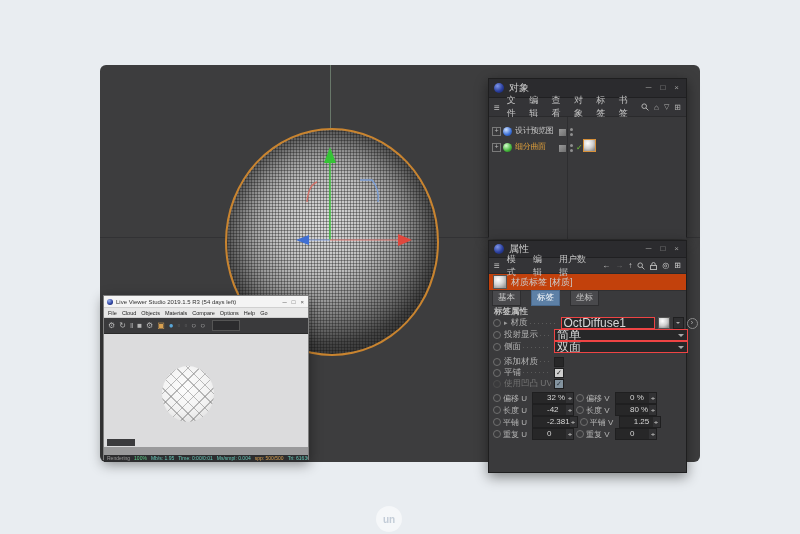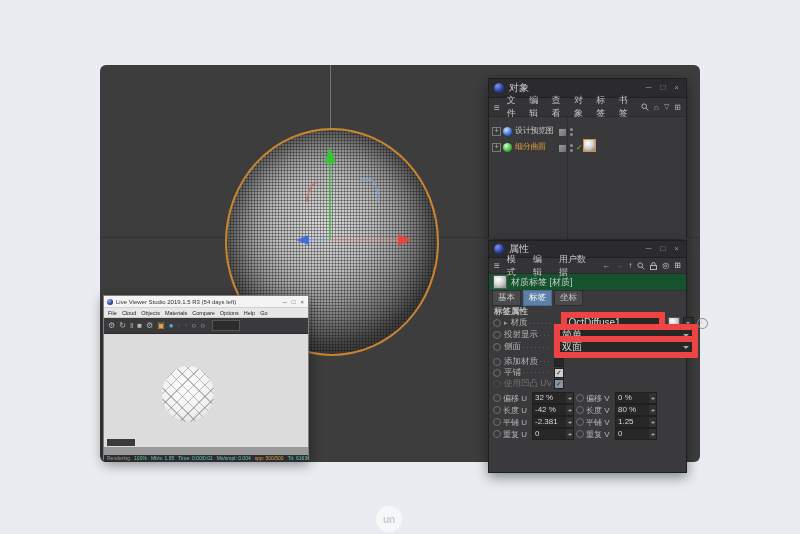--- a/index.html
+++ b/index.html
@@ -56,35 +56,35 @@
   .vdots i{width:3px;height:3px;border-radius:50%;background:#8f8f8f;}
   .gcheck{color:#71c837;font-size:8px;margin:0 1px;flex:0 0 auto;}
   .tagthumb{width:11px;height:11px;border:1px solid #d8913a;flex:0 0 auto;
     background:radial-gradient(circle at 35% 30%, #ffffff, #cfcfcf 50%, #8f8f8f 85%);}
   
   .attr-win{left:488px;top:240px;width:197px;height:231px;font-size:9px;}
   .attr-win .tbar{height:16px;font-size:10px;}
   .attr-win .mbar{height:15px;font-size:9px;}
   .navico{font-size:8px;color:#cfcfcf;}
   .navico.dim{color:#6e6e6e;}
-  .objhdr{display:flex;align-items:center;height:16px;background:#14532d;color:#cccccc;padding-left:4px;gap:4px;border-bottom:1px solid #303032;}
+  .objhdr{display:flex;align-items:center;height:16px;background:#c2410c;color:#cccccc;padding-left:4px;gap:4px;border-bottom:1px solid #303032;}
   .ball{width:12px;height:12px;border:1px solid #565656;
     background:radial-gradient(circle at 35% 30%, #ffffff, #d5d5d5 45%, #989898 85%);}
-  .tabs{display:flex;align-items:center;gap:2px;height:14px;padding-left:3px;background:#3a3a3c;}
+  .tabs{display:flex;align-items:center;gap:10px;height:14px;padding-left:3px;background:#3a3a3c;}
   .tab{padding:1px 5px;background:#49494c;color:#c8c8c8;font-size:8.5px;border:1px solid #2e2e30;}
   .tab.active{background:#5d80a6;color:#ffffff;border-color:#4a6a8e;}
   .section{height:12px;line-height:12px;color:#bdbdbd;font-weight:bold;font-size:8.5px;padding-left:5px;}
   .arow{display:flex;align-items:center;height:12px;padding:0 4px 0 4px;gap:3px;color:#b4b4b4;font-size:8.5px;}
   .arow.off{height:11px;}
   .toggle{width:6px;height:6px;border:1px solid #6f6f6f;border-radius:50%;flex:0 0 auto;}
   .toggle.dim{border-color:#4d4d4d;}
   .alabel{flex:0 0 47px;display:flex;align-items:center;overflow:hidden;white-space:nowrap;}
   .alabel::after{content:"";flex:1;height:1px;margin:0 2px;
     background:repeating-linear-gradient(90deg,#5a5a5a 0 1px,transparent 1px 4px);}
-  .field{background:#272728;border:6px solid #ef4444;color:#d6d6d6;font-size:10px;
+  .field{background:#272728;border:1px solid #ef4444;color:#d6d6d6;font-size:12px;
     height:10px;line-height:10px;padding:0 2px;overflow:hidden;white-space:nowrap;}
   .f-mat{flex:0 0 88px;}
   .f-sel{flex:0 0 128px;}
   .f-empty{flex:0 0 128px;}
   .selectbox{position:relative;}
   .selectbox::after{content:"";position:absolute;right:3px;top:4px;border:3px solid transparent;border-top-color:#a9a9a9;}
   .minithumb{width:10px;height:10px;border:1px solid #555;flex:0 0 auto;
     background:radial-gradient(circle at 35% 30%, #ffffff, #cfcfcf 50%, #8f8f8f 85%);}
   .dropbtn{width:9px;height:10px;background:#2f2f31;border:1px solid #1f1f20;position:relative;flex:0 0 auto;}
   .dropbtn::after{content:"";position:absolute;left:2px;top:4px;border:2.5px solid transparent;border-top-color:#a9a9a9;}
@@ -92,21 +92,21 @@
     font-size:7px;line-height:8px;text-align:center;flex:0 0 auto;}
   .cbox{width:8px;height:8px;border:1px solid #1f1f20;background:#272728;flex:0 0 auto;
     font-size:7px;line-height:8px;text-align:center;color:#222;}
   .cbox.on{background:#cfcfcf;}
   .cbox.on.dis{background:#8494a0;color:#2c3640;}
   .dim-label{color:#757575;}
   .gap{height:3px;}
   .nrow{display:flex;align-items:center;height:12px;padding-left:4px;gap:2px;color:#b4b4b4;font-size:8px;}
   .nlabel{flex:0 0 27px;overflow:hidden;white-space:nowrap;}
   .nfield{flex:0 0 40px;display:flex;background:#272728;border:1px solid #1f1f20;height:10px;}
-  .nfield .nval{flex:1;color:#d6d6d6;font-size:8px;line-height:10px;padding-left:2px;overflow:hidden;}
+  .nfield .nval{flex:1;color:#d6d6d6;font-size:8px;line-height:10px;padding-left:14px;overflow:hidden;}
   .stepper{width:7px;display:flex;flex-direction:column;justify-content:center;align-items:center;gap:1px;background:#323234;}
   .stepper i{display:block;border:2.5px solid transparent;}
   .stepper .up{border-bottom-color:#9a9a9a;margin-bottom:-1px;}
   .stepper .dn{border-top-color:#9a9a9a;margin-top:-1px;}
   
   .lv-win{left:103px;top:295px;width:204px;height:163px;background:#ececec;border:1px solid #7e7e7e;}
   .lv-title{display:flex;align-items:center;height:11px;background:#f4f4f4;color:#333;font-size:6px;border-bottom:1px solid #d0d0d0;}
   .lv-title .lvicon{width:6px;height:6px;border-radius:50%;margin:0 3px;
     background:radial-gradient(circle at 35% 30%, #9ab4f0, #2b3f9e 60%, #101d52);}
   .lv-title .wbtns{gap:5px;color:#555;padding-right:4px;}

